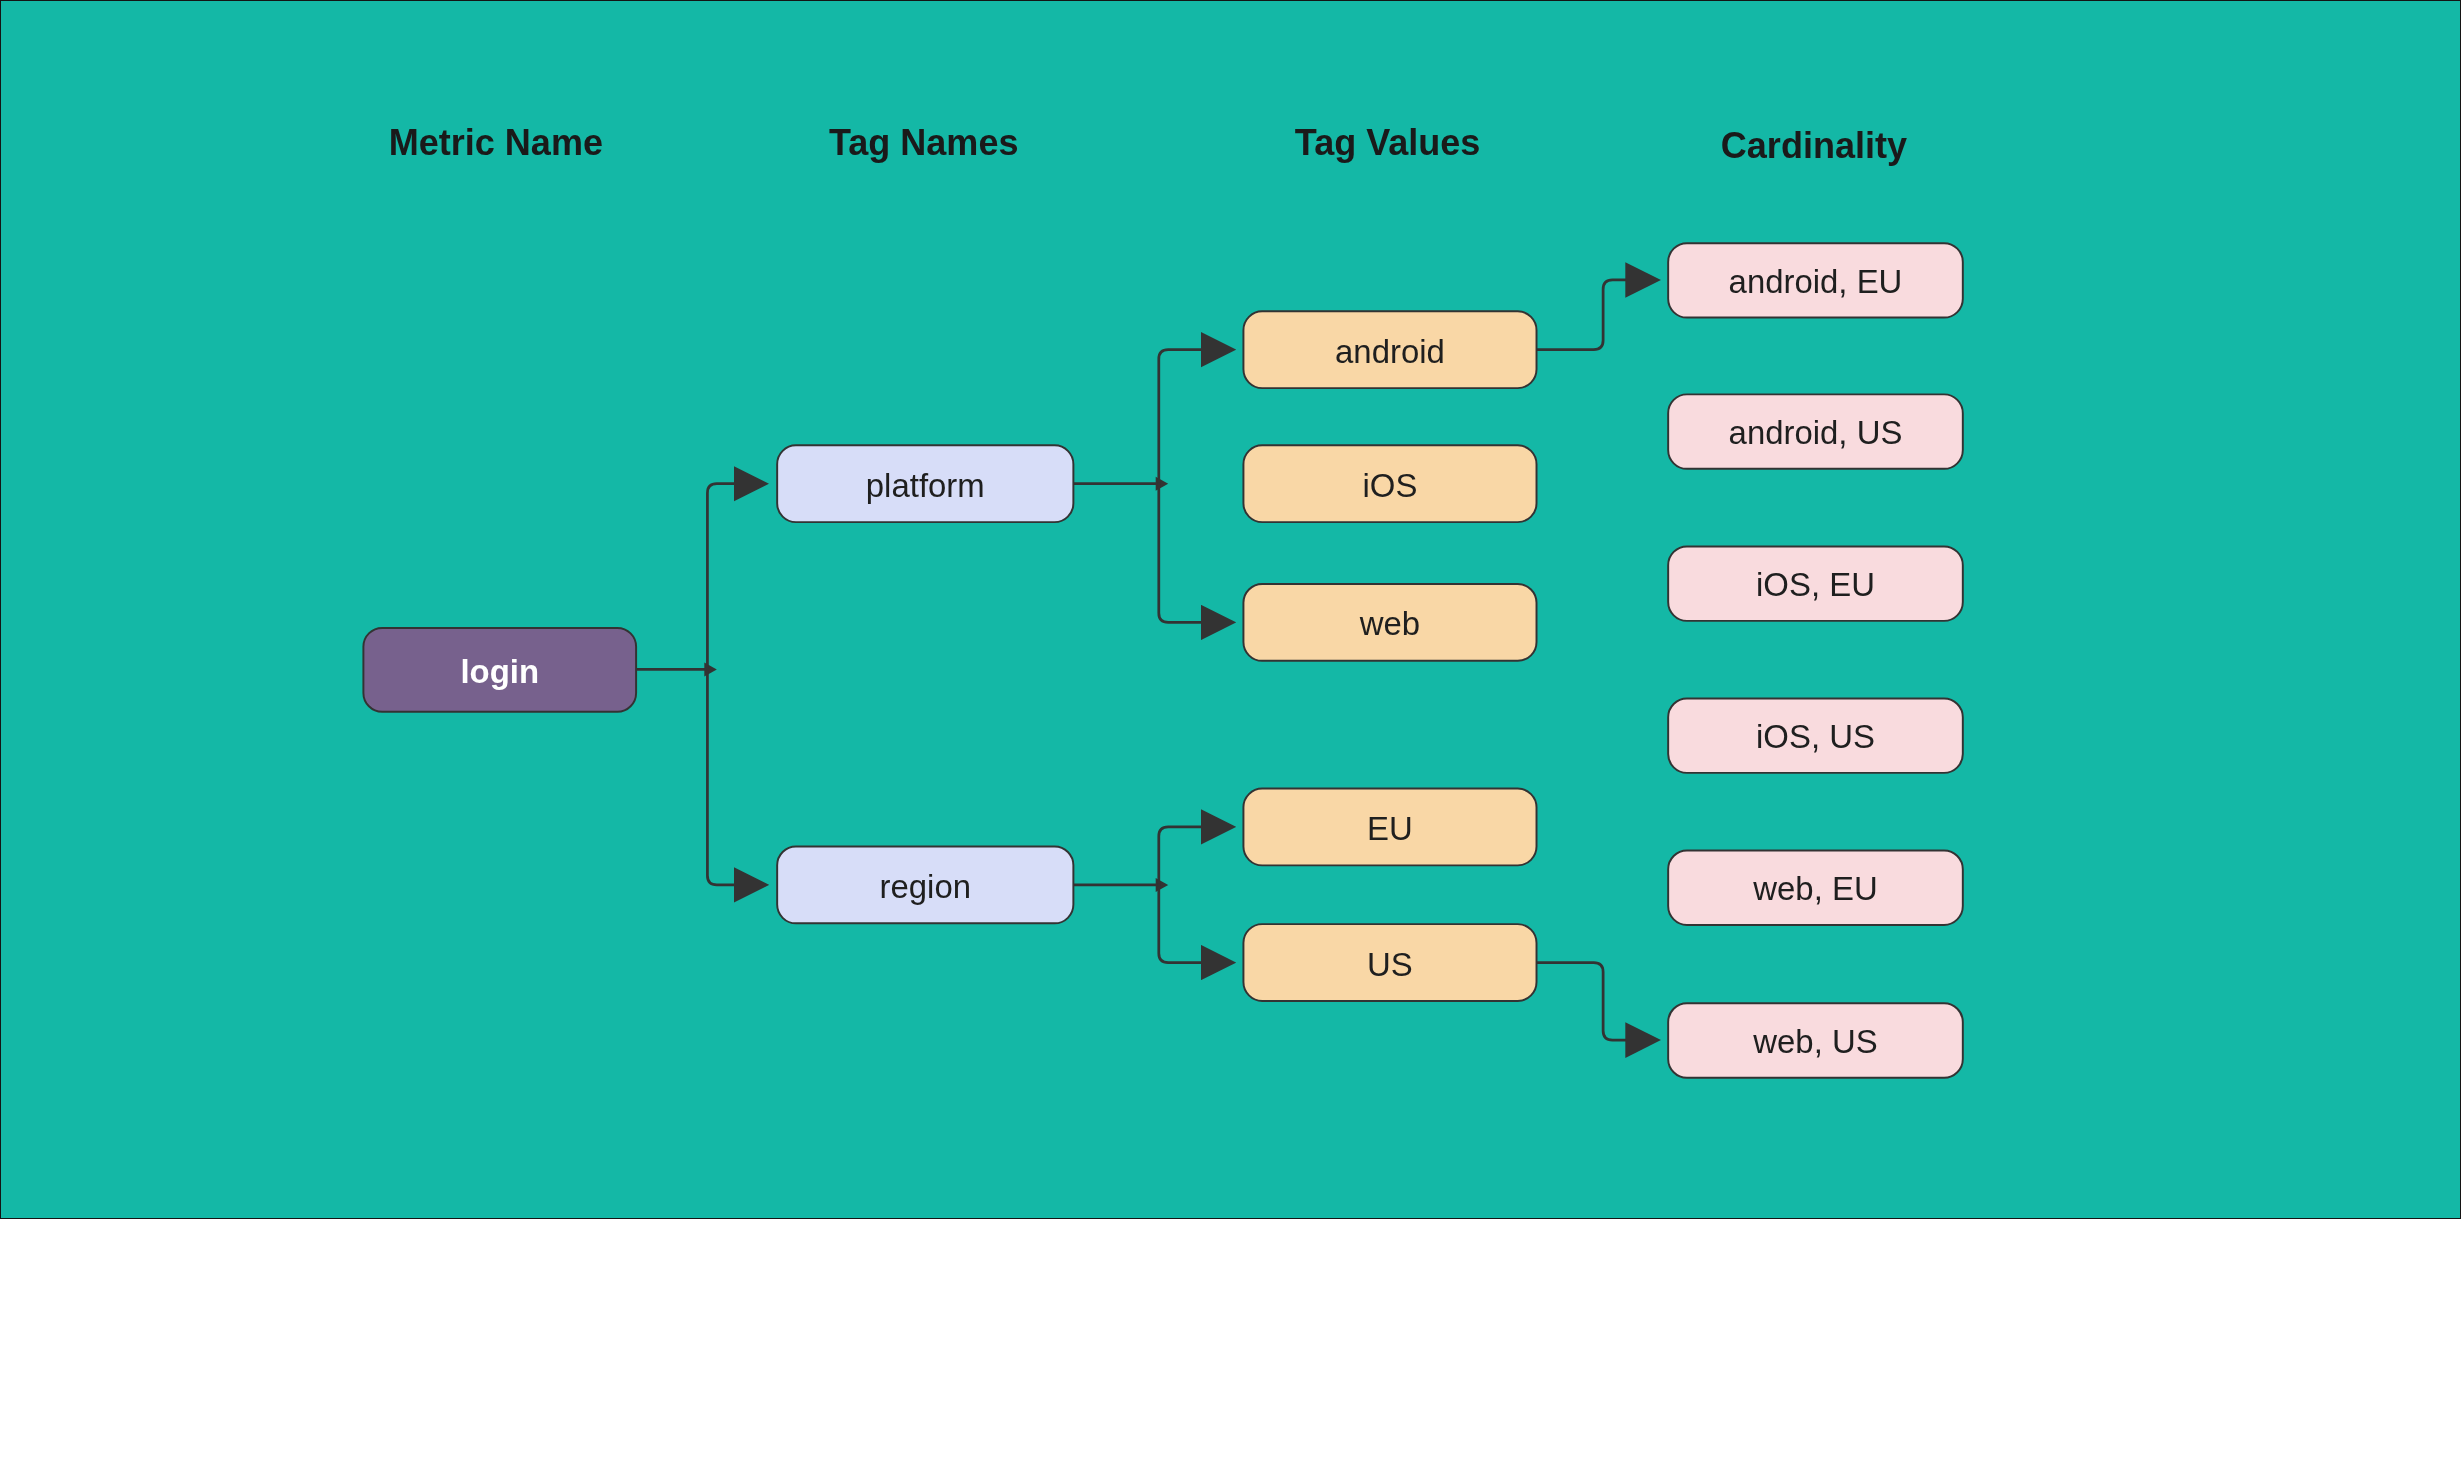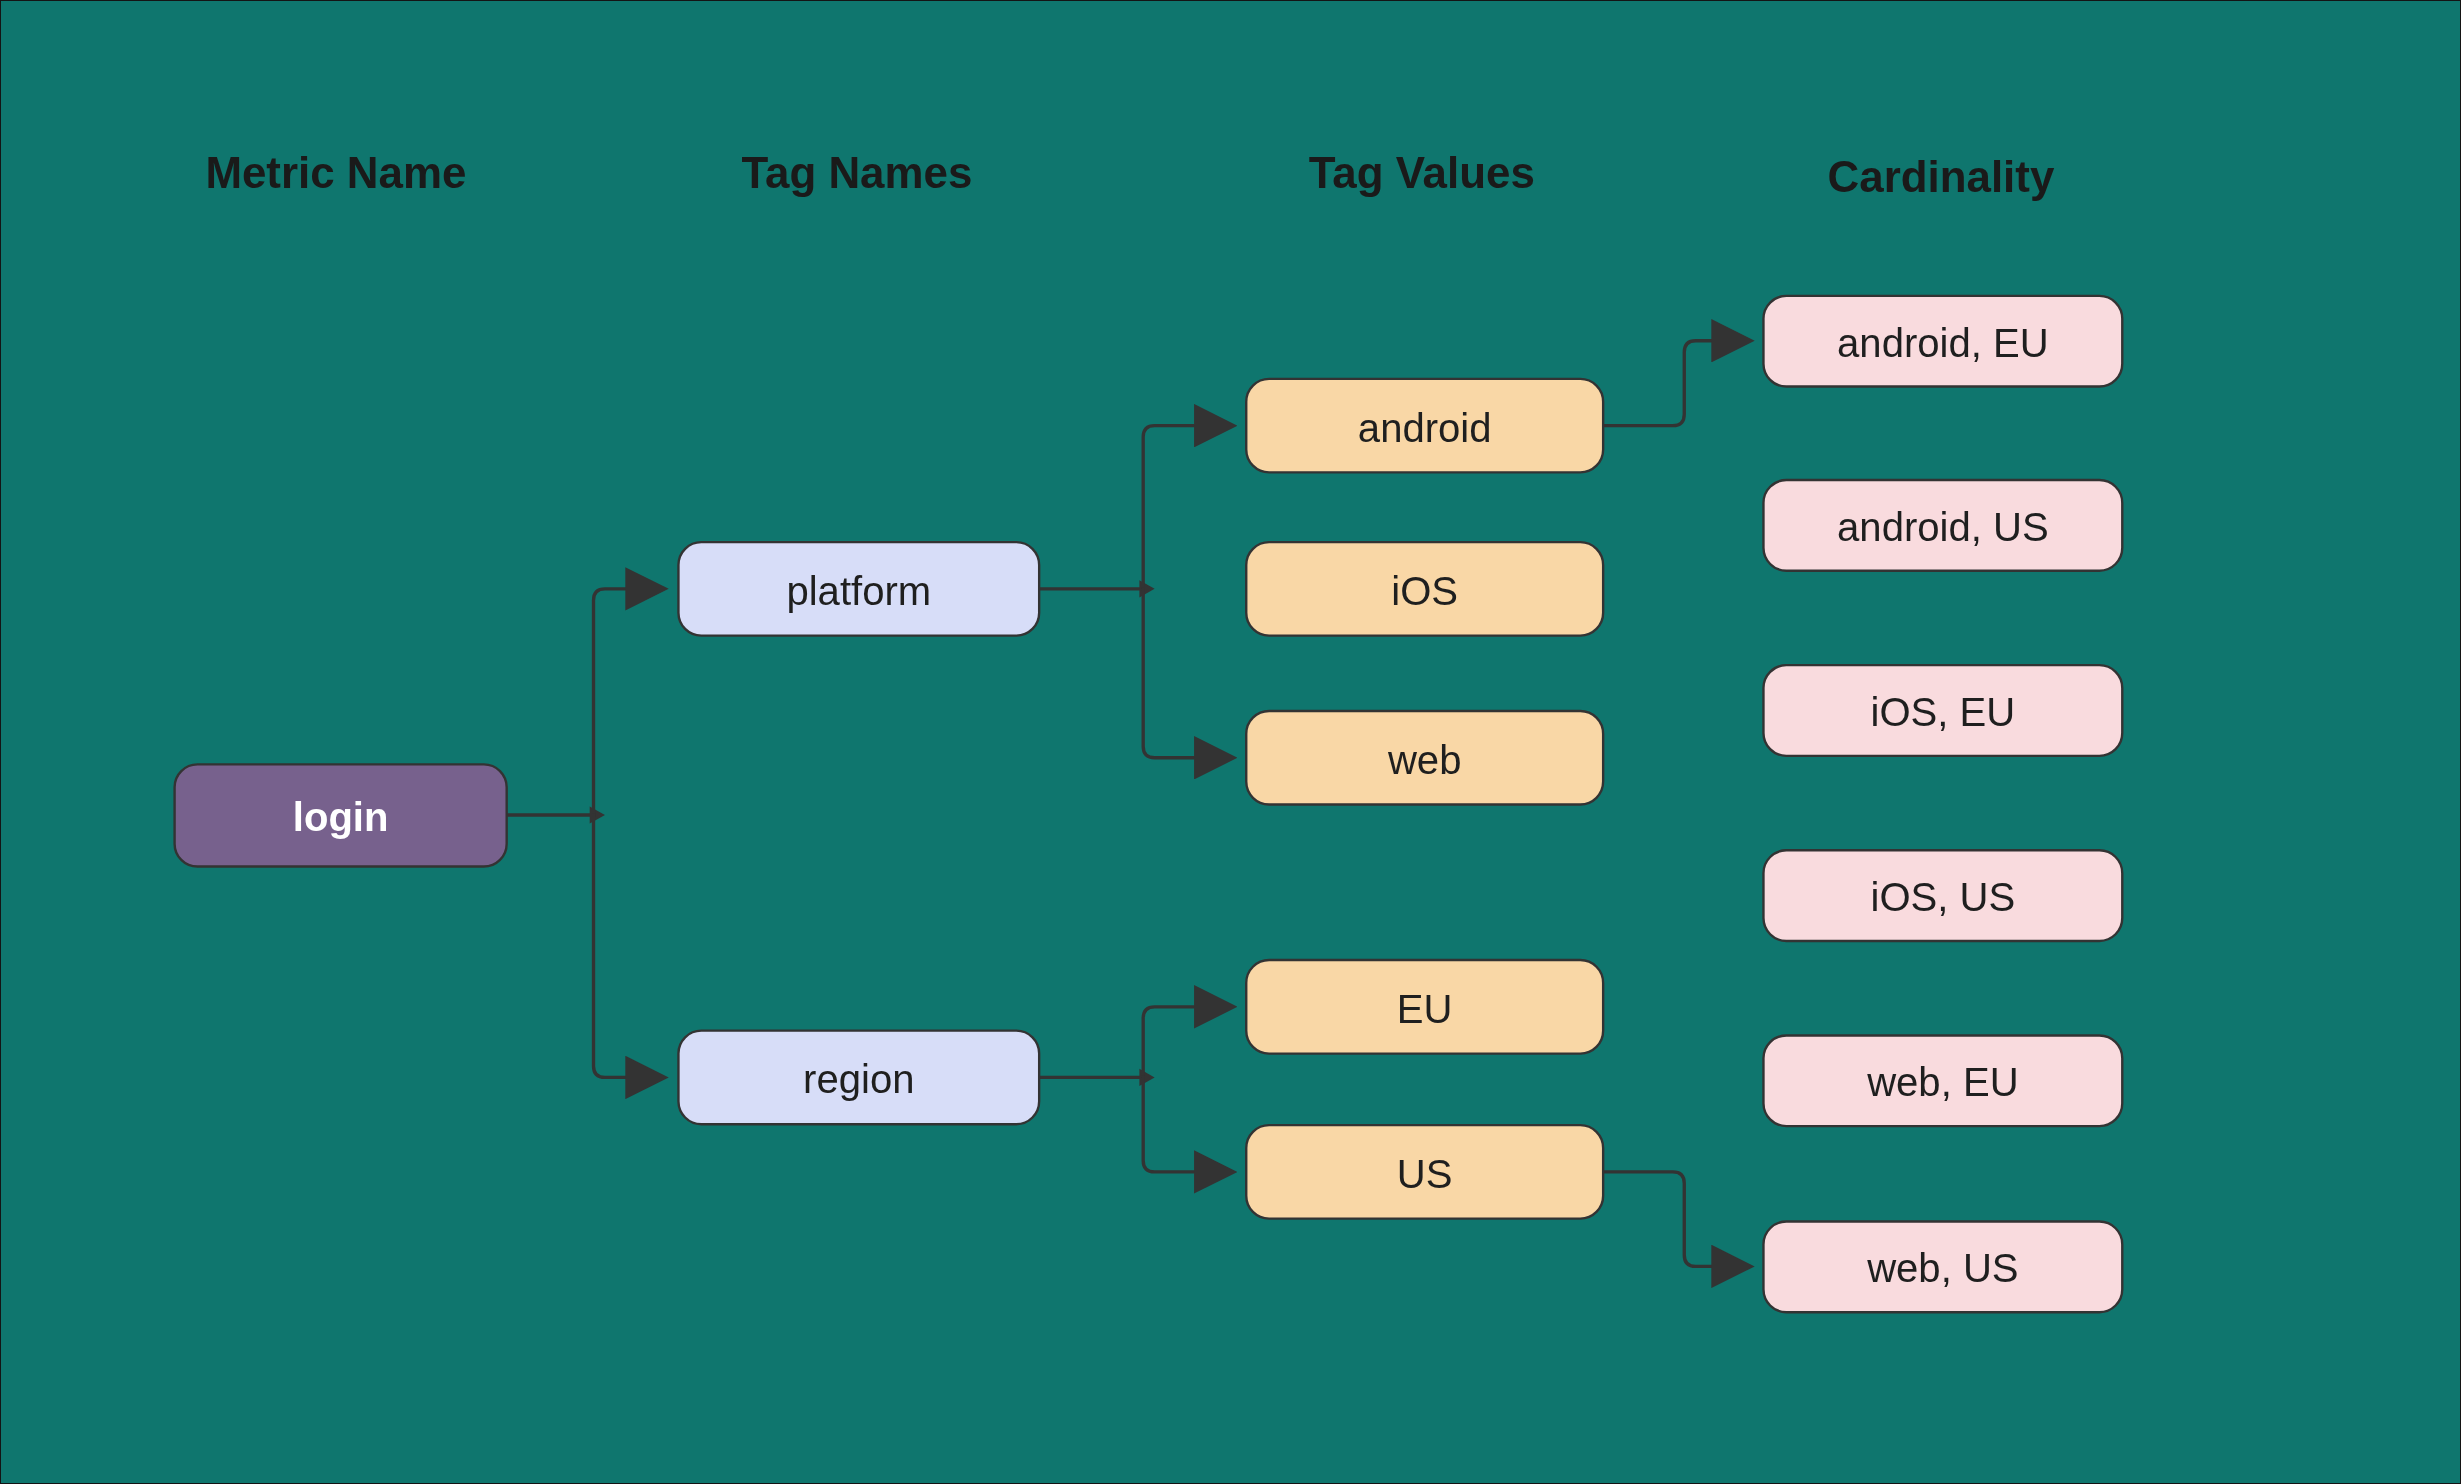--- a/index.html
+++ b/index.html
@@ -3,24 +3,24 @@
 <meta charset="utf-8">
 <style>
   html, body {
     margin: 0;
     padding: 0;
     background: #ffffff;
   }
   .canvas {
     position: relative;
     width: 2461px;
-    height: 1484px;
+    height: 1219px;
     box-sizing: border-box;
     border: 1.9px solid #141414;
-    background: #0f766e;
+    background: #14b8a6;
     font-family: "Liberation Sans", sans-serif;
     text-align: right;
   }
   svg { display: block; width: 100%; height: 100%; }
 
   .col-header {
     font-family: "Liberation Sans", sans-serif;
     font-size: 46px;
     font-weight: bold;
     fill: #1a1a1a;

